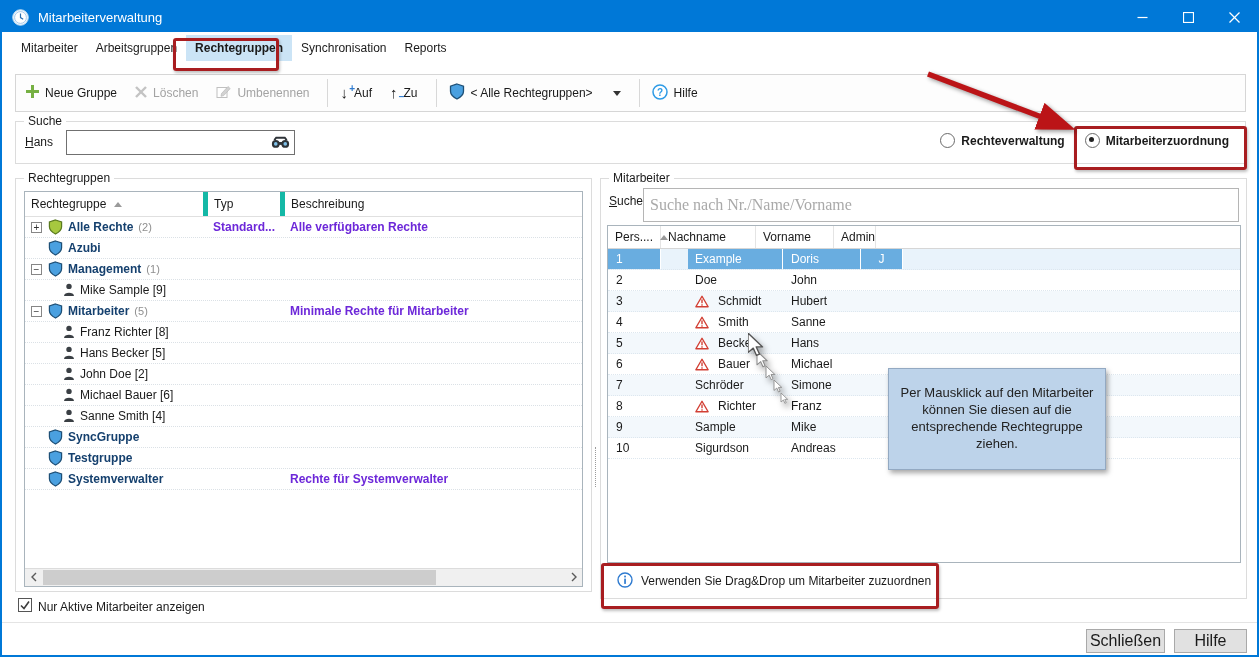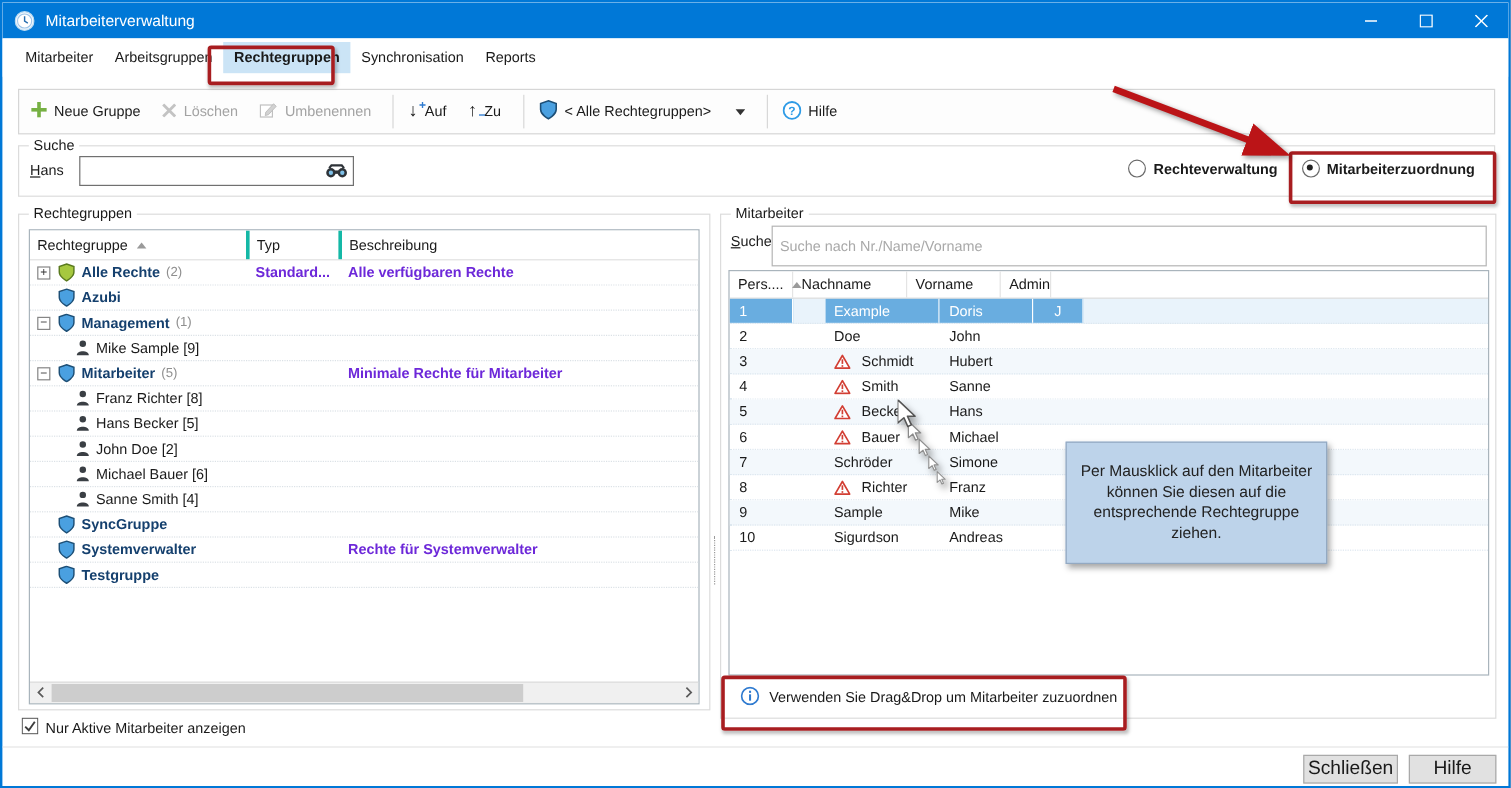--- a/index.html
+++ b/index.html
@@ -37,21 +37,21 @@
     font-family:"Liberation Sans",sans-serif;font-size:12px;padding:0 26px 0 6px;}
   .binocs{position:absolute;left:255px;top:14px;}
   .radio-zone{position:absolute;right:16px;top:11px;display:flex;gap:20px;align-items:center;}
   .radio-item{display:flex;align-items:center;gap:6px;font-weight:bold;}
   .radio-circle{width:13px;height:13px;border:1px solid #6a6a6a;border-radius:50%;background:#fff;position:relative;flex:none;}
   .radio-circle.sel::after{content:"";position:absolute;left:3px;top:3px;width:5px;height:5px;border-radius:50%;background:#222;}
   
   .left-group{left:13px;top:176px;width:577px;height:414px;}
   .ltable{position:absolute;left:8px;top:12px;width:559px;height:396px;border:1px solid #a9b4bc;background:#fff;box-sizing:border-box;overflow:hidden;}
   .lheader{display:flex;height:24px;align-items:center;border-bottom:1px solid #e0e0e0;background:#fff;}
-  .lh{box-sizing:border-box;height:100%;display:flex;align-items:center;border-right:3px solid #14b8a6;padding-left:6px;gap:8px;}
+  .lh{box-sizing:border-box;height:100%;display:flex;align-items:center;border-right:5px solid #14b8a6;padding-left:6px;gap:8px;}
   .lh1{width:183px;} .lh2{width:77px;} .lh3{flex:1;border-right:none;}
   .sort-asc{width:0;height:0;border-left:4px solid transparent;border-right:4px solid transparent;border-bottom:5px solid #9a9a9a;}
   .lrow{height:20px;display:flex;align-items:center;border-bottom:1px dotted #dbe1e6;}
   .lc1{width:183px;flex:none;display:flex;align-items:center;box-sizing:border-box;overflow:hidden;}
   .lc2{width:77px;flex:none;padding-left:5px;box-sizing:border-box;}
   .lc3{flex:1;padding-left:5px;box-sizing:border-box;}
   .grp-name{font-weight:bold;color:#15406e;white-space:nowrap;}
   .member-name{color:#1a1a1a;white-space:nowrap;}
   .cnt{color:#8f8f8f;font-size:11px;margin-left:5px;}
   .typ,.desc{font-weight:bold;color:#6d28d9;white-space:nowrap;}
@@ -63,21 +63,21 @@
   .hs-arrow{position:absolute;top:0;width:17px;height:16px;display:flex;align-items:center;justify-content:center;}
   .hs-left{left:0;} .hs-right{right:0;}
   .hs-thumb{position:absolute;left:18px;top:1px;width:393px;height:15px;background:#cdcdcd;}
   .splitter{position:absolute;left:593px;top:445px;height:40px;width:0;border-left:1px dotted #9a9a9a;}
   
   .active-check{position:absolute;left:16px;top:596px;display:flex;align-items:center;gap:6px;}
   
   .right-group{left:598px;top:176px;width:647px;height:421px;}
   .emp-search-label{position:absolute;left:8px;top:15px;}
   .emp-search-input{position:absolute;left:42px;top:9px;width:596px;height:25px;border:1px solid #b5b5b5;box-sizing:border-box;
-    font-family:Liberation Sans, sans-serif;font-size:12px;padding:16px 6px;}
+    font-family:Liberation Serif, serif;font-size:16px;padding:16px 6px;}
   .emp-search-input::placeholder{color:#a9a9a9;}
   .rtable{position:absolute;left:6px;top:46px;width:634px;height:338px;border:1px solid #a9b4bc;background:#fff;box-sizing:border-box;overflow:hidden;}
   .rheader{display:flex;height:22px;align-items:center;border-bottom:1px solid #d6d6d6;}
   .rh{box-sizing:border-box;height:100%;display:flex;align-items:center;border-right:1px solid #e4e4e4;padding-left:7px;gap:7px;}
   .rh1{width:53px;} .rh2{width:95px;} .rh3{width:78px;} .rh4{width:42px;border-right:1px solid #e4e4e4;} .rh5{flex:1;border-right:none;}
   .erow{height:20px;display:flex;align-items:stretch;border-bottom:1px dotted #dde7ef;}
   .erow:nth-child(odd){background:#f3f8fc;}
   .ec{box-sizing:border-box;display:flex;align-items:center;overflow:hidden;}
   .c-nr{width:53px;padding-left:8px;} .c-nach{width:95px;padding-left:7px;gap:4px;margin-left:27px;} .c-vor{width:78px;padding-left:8px;}
   .c-adm{width:42px;justify-content:center;} .c-rest{flex:1;}
@@ -379,37 +379,37 @@
             <div class="lc3"></div>
           </div>
           <div class="lrow">
             <div class="lc1" style="padding-left: 6px;">
               <span class="spacer17"></span>
               <span class="ticon">
                 <svg width="15" height="16" viewBox="0 0 16 17">
                   <path d="M8 1 L14.5 3.2 V8.2 C14.5 12.6 8 16 8 16 C8 16 1.5 12.6 1.5 8.2 V3.2 Z" fill="#4aa0e0" stroke="#1d4f76" stroke-width="1.3"></path>
                 </svg>
               </span>
-              <span class="grp-name">Systemverwalter</span>
-            </div>
-            <div class="lc2"></div>
-            <div class="lc3"><span class="desc">Rechte für Systemverwalter</span></div>
+              <span class="grp-name">Testgruppe</span>
+            </div>
+            <div class="lc2"></div>
+            <div class="lc3"></div>
           </div>
           <div class="lrow">
             <div class="lc1" style="padding-left: 6px;">
               <span class="spacer17"></span>
               <span class="ticon">
                 <svg width="15" height="16" viewBox="0 0 16 17">
                   <path d="M8 1 L14.5 3.2 V8.2 C14.5 12.6 8 16 8 16 C8 16 1.5 12.6 1.5 8.2 V3.2 Z" fill="#4aa0e0" stroke="#1d4f76" stroke-width="1.3"></path>
                 </svg>
               </span>
-              <span class="grp-name">Testgruppe</span>
-            </div>
-            <div class="lc2"></div>
-            <div class="lc3"></div>
+              <span class="grp-name">Systemverwalter</span>
+            </div>
+            <div class="lc2"></div>
+            <div class="lc3"><span class="desc">Rechte für Systemverwalter</span></div>
           </div>
         </div>
       <div class="hscroll">
         <div class="hs-arrow hs-left">
             <svg width="8" height="10">
               <path d="M6 1 L2 5 L6 9" stroke="#5a5a5a" stroke-width="1.4" fill="none"></path>
             </svg>
           </div>
         <div class="hs-thumb"></div>
         <div class="hs-arrow hs-right">

